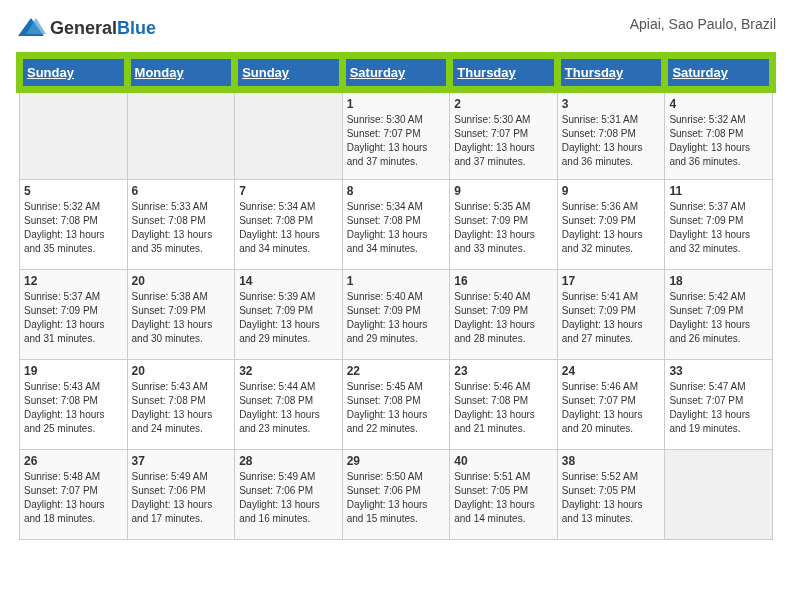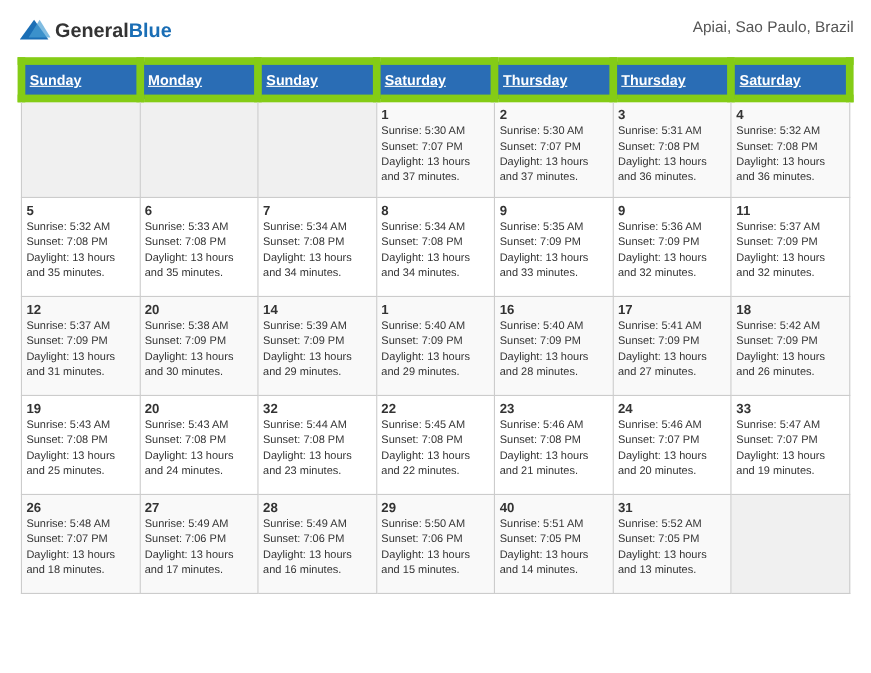--- a/index.html
+++ b/index.html
@@ -230,35 +230,35 @@
           <div class="day-number">33</div>
           <div class="day-info">Sunrise: 5:47 AM<br>Sunset: 7:07 PM<br>Daylight: 13 hours and 19 minutes.</div>
         </td>
       </tr>
       <tr>
         <td>
           <div class="day-number">26</div>
           <div class="day-info">Sunrise: 5:48 AM<br>Sunset: 7:07 PM<br>Daylight: 13 hours and 18 minutes.</div>
         </td>
         <td>
-          <div class="day-number">27</div>
+          <div class="day-number">37</div>
           <div class="day-info">Sunrise: 5:49 AM<br>Sunset: 7:06 PM<br>Daylight: 13 hours and 17 minutes.</div>
         </td>
         <td>
           <div class="day-number">28</div>
           <div class="day-info">Sunrise: 5:49 AM<br>Sunset: 7:06 PM<br>Daylight: 13 hours and 16 minutes.</div>
         </td>
         <td>
           <div class="day-number">29</div>
           <div class="day-info">Sunrise: 5:50 AM<br>Sunset: 7:06 PM<br>Daylight: 13 hours and 15 minutes.</div>
         </td>
         <td>
           <div class="day-number">40</div>
           <div class="day-info">Sunrise: 5:51 AM<br>Sunset: 7:05 PM<br>Daylight: 13 hours and 14 minutes.</div>
         </td>
         <td>
-          <div class="day-number">31</div>
+          <div class="day-number">38</div>
           <div class="day-info">Sunrise: 5:52 AM<br>Sunset: 7:05 PM<br>Daylight: 13 hours and 13 minutes.</div>
         </td>
         <td class="empty-cell"></td>
       </tr>
     </tbody>
 </table>
 
 </body></html>

